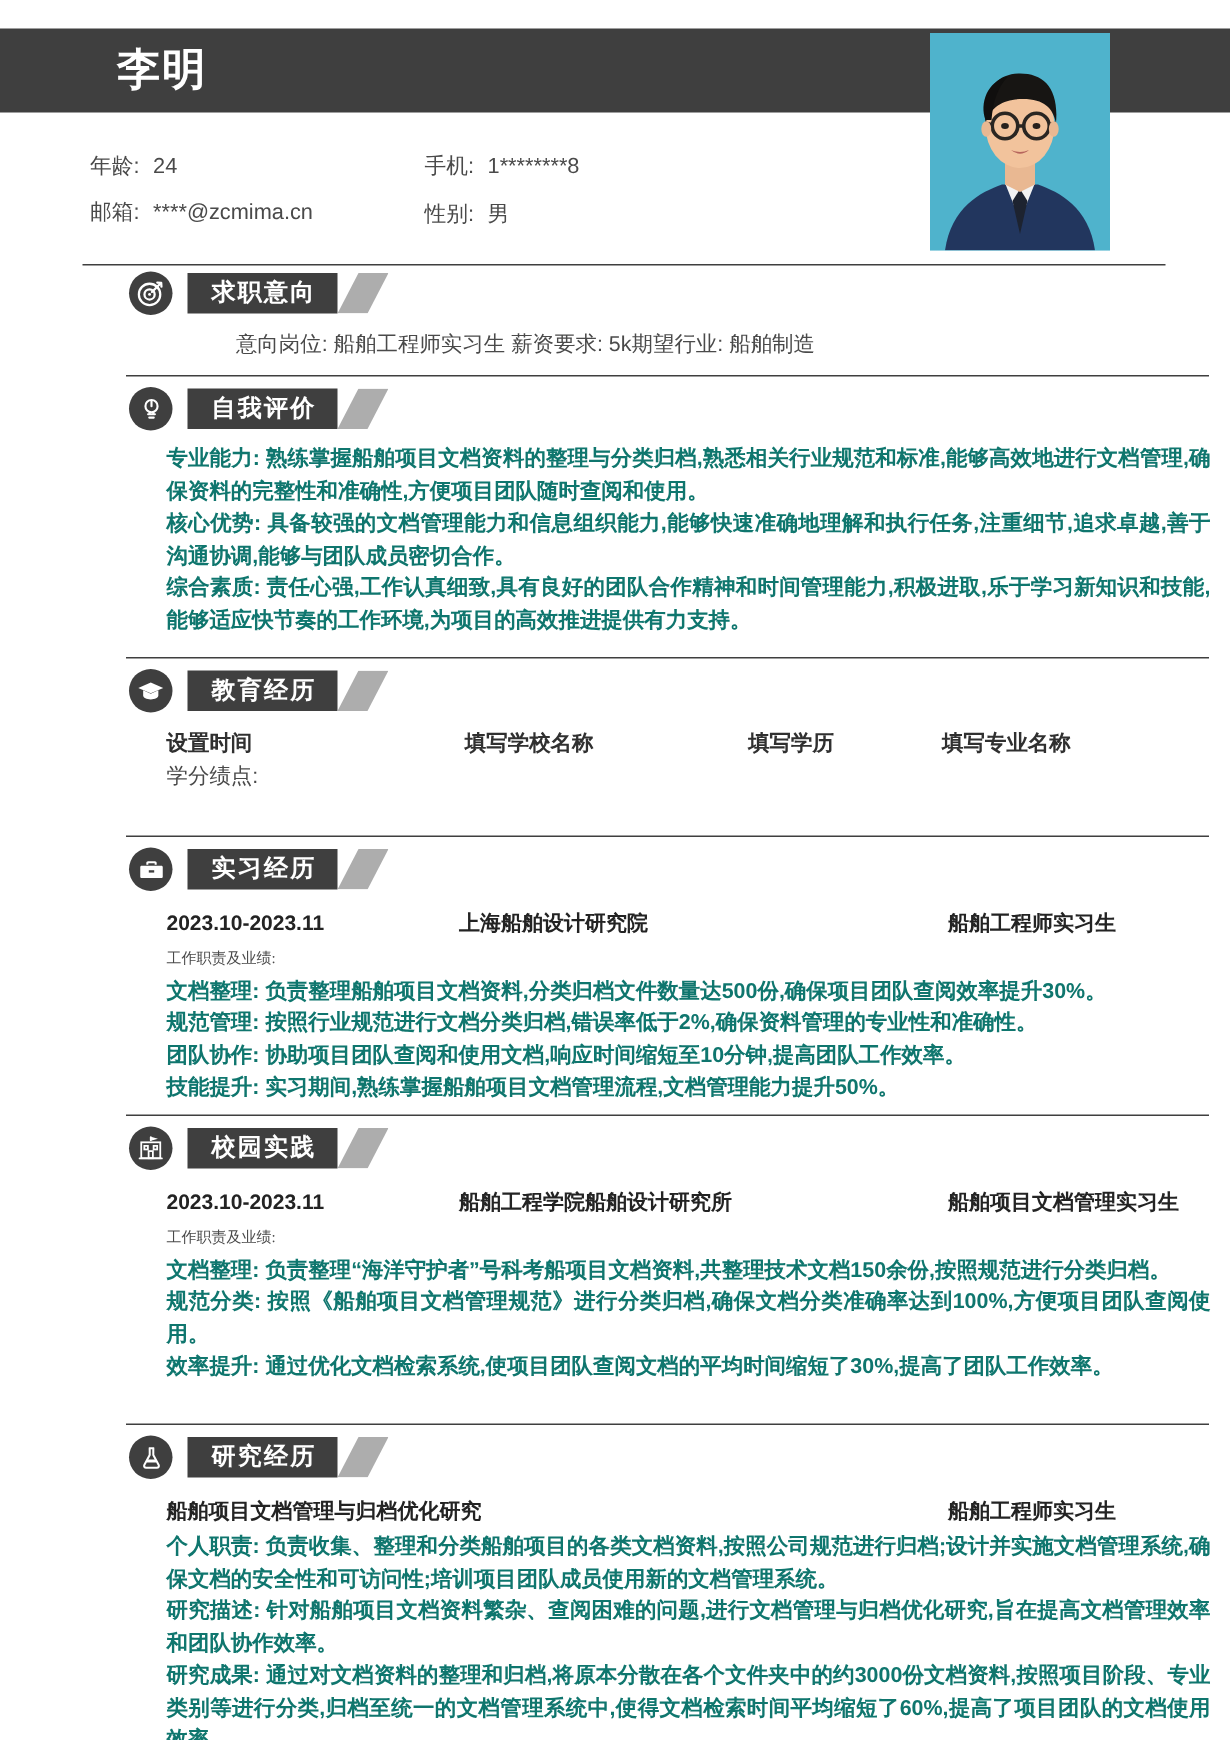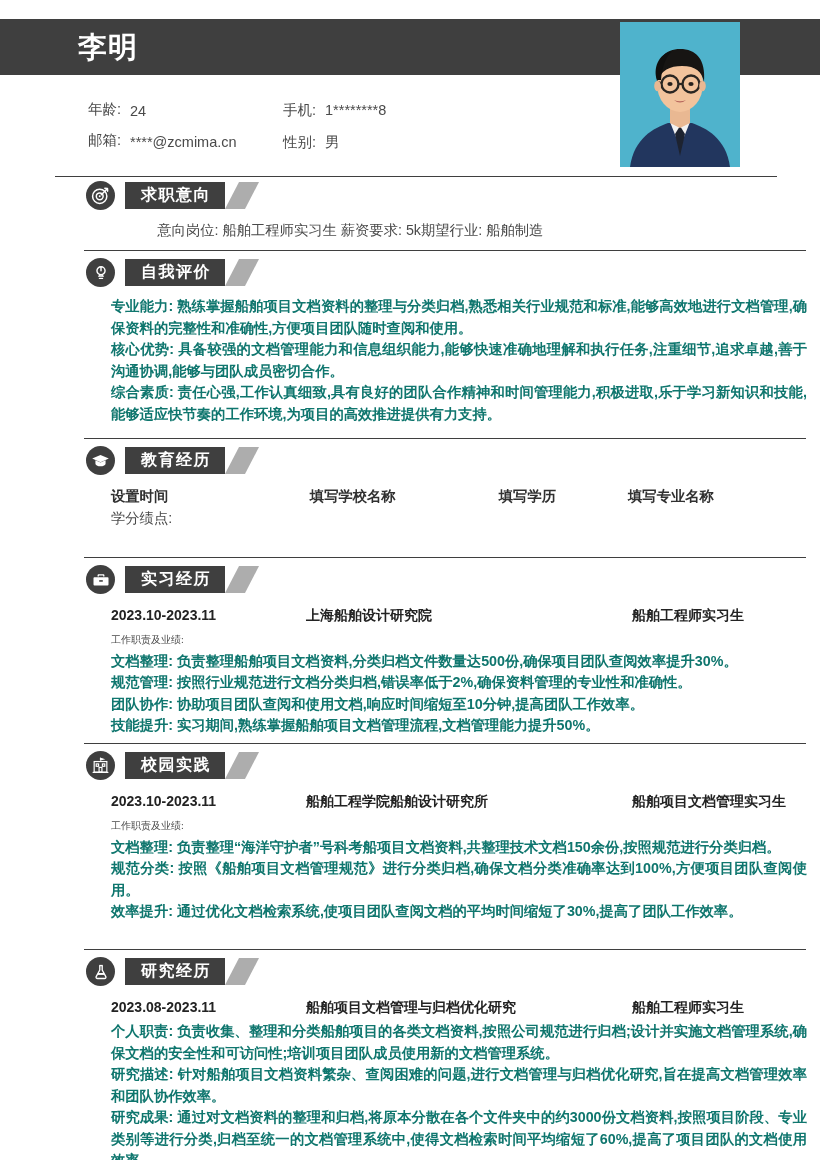--- a/index.html
+++ b/index.html
@@ -63,21 +63,21 @@
     display: flex;
     height: 31px;
     align-items: center;
   }
   .contact-cell {
     display: flex;
     align-items: baseline;
     font-size: 14.5px;
     color: #4a4a4a;
   }
-  .contact-cell.c1 { width: 215px; padding-left: 88px; box-sizing: border-box; align-items: flex-end; }
+  .contact-cell.c1 { width: 215px; padding-left: 60px; box-sizing: border-box; }
   .contact-cell.c2 { width: 300px; padding-left: 68px; box-sizing: border-box; }
   .ct-label { white-space: nowrap; }
   .ct-value { margin-left: 9px; white-space: nowrap; margin-top: 21px; }
 
   .header-rule {
     position: absolute;
     left: 55px;
     top: 176px;
     width: 722px;
     height: 1px;
@@ -411,21 +411,20 @@
           <path d="M7.9 14.6 L16.1 14.6" stroke-width="2.6"></path>
         </svg>
       </div>
       <div class="sec-banner">
         <div class="blk">研究经历</div>
         <div class="slant"></div>
       </div>
     </div>
     <div class="sec-body">
       <div class="exp-head">
-        <div class="e-date">2023.08-2023.11</div>
         <div class="e-org">船舶项目文档管理与归档优化研究</div>
         <div class="e-role">船舶工程师实习生</div>
       </div>
       <p class="para">个人职责: 负责收集、整理和分类船舶项目的各类文档资料,按照公司规范进行归档;设计并实施文档管理系统,确保文档的安全性和可访问性;培训项目团队成员使用新的文档管理系统。</p>
       <p class="para">研究描述: 针对船舶项目文档资料繁杂、查阅困难的问题,进行文档管理与归档优化研究,旨在提高文档管理效率和团队协作效率。</p>
       <p class="para">研究成果: 通过对文档资料的整理和归档,将原本分散在各个文件夹中的约3000份文档资料,按照项目阶段、专业类别等进行分类,归档至统一的文档管理系统中,使得文档检索时间平均缩短了60%,提高了项目团队的文档使用效率。</p>
     </div>
   </div>
 
 </div>

